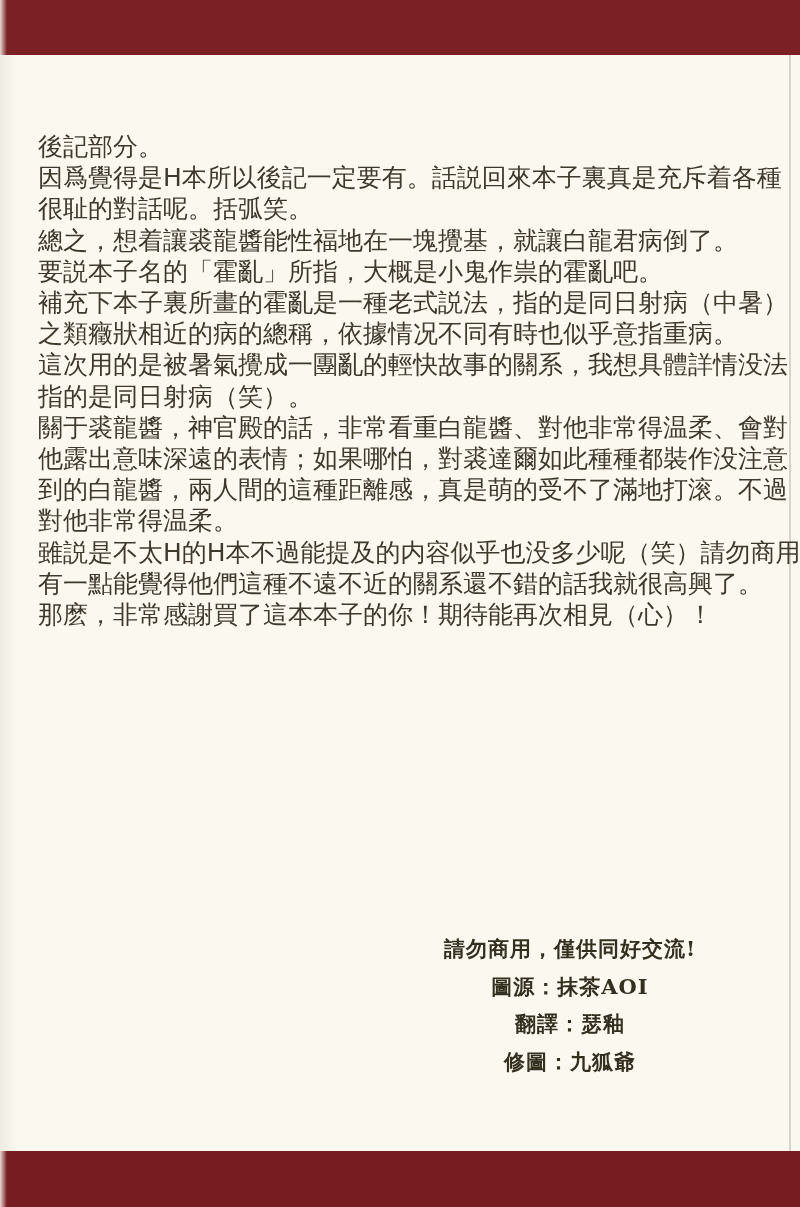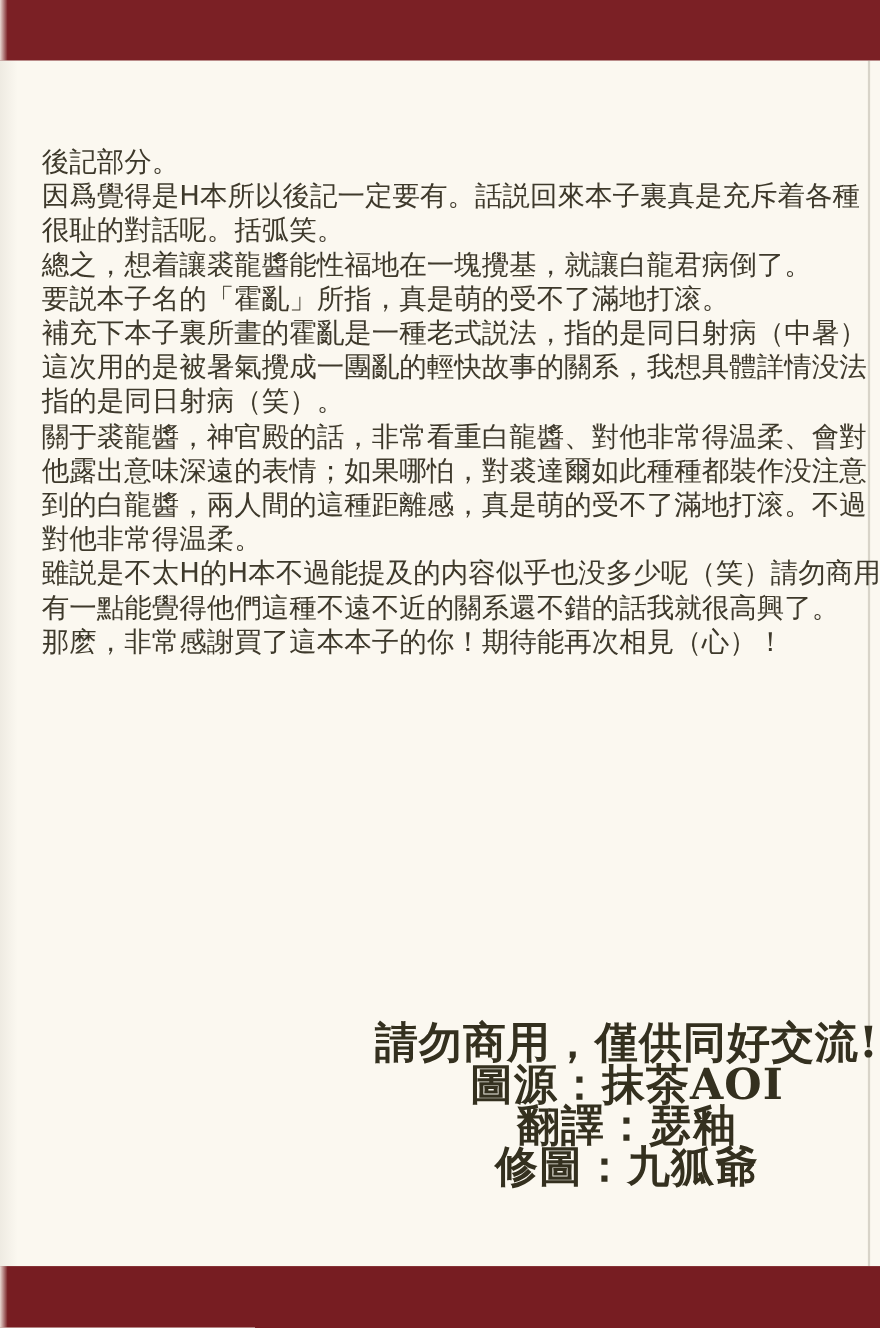--- a/index.html
+++ b/index.html
@@ -30,41 +30,42 @@
     color:var(--body-text,#3e392b);
     font-size:25px;line-height:31.2px;letter-spacing:0px;
   }
   .afterword .line{white-space:pre;}
   .credits{
     position:absolute;left:340px;top:930px;width:460px;
     text-align:center;
     color:var(--credits-text,#34301f);
     font-family:"DejaVu Serif",serif;
     font-weight:700;
-    font-size:39px;line-height:37.5px;
+    font-size:21px;line-height:37.5px;
     letter-spacing:1px;
   }
 </style>
 </head>
 <body>
 
 <div class="scan">
 
   <div class="bar bar-top"></div>
 
   <div class="paper-shade"></div>
   <div class="edge-line"></div>
 
   <div class="afterword">
       <div class="line">後記部分。</div>
       <div class="line">因爲覺得是H本所以後記一定要有。話説回來本子裏真是充斥着各種</div>
       <div class="line">很耻的對話呢。括弧笑。</div>
       <div class="line">總之，想着讓裘龍醬能性福地在一塊攪基，就讓白龍君病倒了。</div>
-      <div class="line">要説本子名的「霍亂」所指，真是萌的受不了滿地打滚。</div>
+      <div class="line">要説本子名的「霍亂」所指，大概是小鬼作祟的霍亂吧。</div>
       <div class="line">補充下本子裏所畫的霍亂是一種老式説法，指的是同日射病（中暑）</div>
+      <div class="line">之類癥狀相近的病的總稱，依據情况不同有時也似乎意指重病。</div>
       <div class="line">這次用的是被暑氣攪成一團亂的輕快故事的關系，我想具體詳情没法</div>
       <div class="line">指的是同日射病（笑）。</div>
       <div class="line">關于裘龍醬，神官殿的話，非常看重白龍醬、對他非常得温柔、會對</div>
       <div class="line">他露出意味深遠的表情；如果哪怕，對裘達爾如此種種都裝作没注意</div>
       <div class="line">到的白龍醬，兩人間的這種距離感，真是萌的受不了滿地打滚。不過</div>
       <div class="line">對他非常得温柔。</div>
       <div class="line">雖説是不太H的H本不過能提及的内容似乎也没多少呢（笑）請勿商用</div>
       <div class="line">有一點能覺得他們這種不遠不近的關系還不錯的話我就很高興了。</div>
       <div class="line">那麽，非常感謝買了這本本子的你！期待能再次相見（心）！</div>
     </div>

